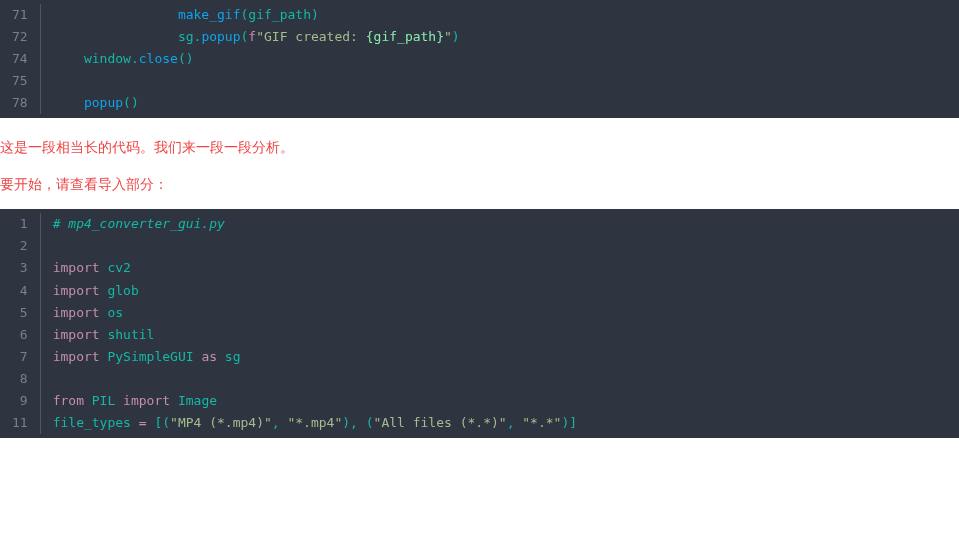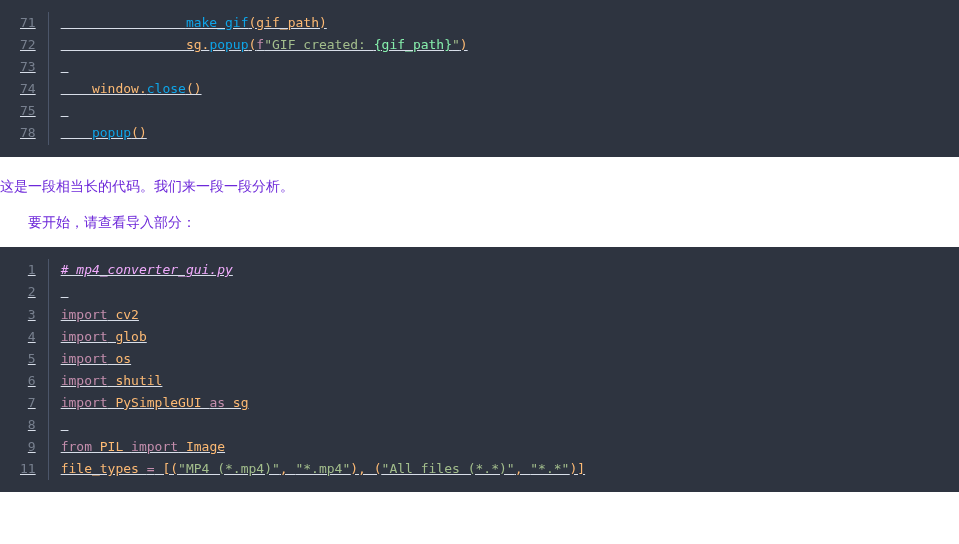--- a/index.html
+++ b/index.html
@@ -11,22 +11,21 @@
     font-size: 14px;
     line-height: 1.6;
   }
   .code-block {
     background: #2e3440;
     color: #d8dee9;
     font-family: "Consolas", "Monaco", monospace;
     font-size: 13px;
     line-height: 1.7;
     overflow-x: auto;
-    padding: 12px;
-    text-decoration: underline;
+    padding: 4px;
   }
   .code-block table {
     border-collapse: collapse;
     width: 100%;
   }
   .code-block td.gutter {
     color: #78808f;
     text-align: right;
     padding: 0 12px 0 8px;
     border-right: 1px solid #4c566a;
@@ -36,66 +35,62 @@
     vertical-align: top;
   }
   .code-block td.codecell {
     padding: 0 12px;
     white-space: pre;
     vertical-align: top;
   }
   .prose {
     padding: 18px 0 14px 0;
     font-size: 14px;
-    color: #6d28d9;
+    color: #ef4444;
   }
   .tok-kw   { color: #c48ead; }  
   .tok-fn   { color: #0ea5e9; }  
   .tok-str  { color: #a3be8c; }  
-  .tok-cmt  { color: #f0abfc; font-style: italic; }
+  .tok-cmt  { color: #14b8a6; font-style: italic; }
   .tok-op   { color: #c48ead; }
-  .tok-var  { color: #fdba74; }
+  .tok-var  { color: #14b8a6; }
   .tok-interp { color: #86efac; }
 </style>
 </head>
 <body>
 
 <div class="code-block">
   <table>
     <tbody id="tbody-block1">
         <tr>
           <td class="gutter">71</td>
           <td class="codecell"><span>                </span><span class="tok-fn">make_gif</span><span class="tok-var">(gif_path)</span></td>
         </tr>
         <tr>
           <td class="gutter">72</td>
           <td class="codecell"><span class="tok-var">                sg.</span><span class="tok-fn">popup</span><span class="tok-var">(</span><span class="tok-kw">f</span><span class="tok-str">"GIF created: </span><span class="tok-interp">{gif_path}</span><span class="tok-str">"</span><span class="tok-var">)</span></td>
-        </tr>
-        <tr>
-          <td class="gutter">73</td>
-          <td class="codecell">&nbsp;</td>
         </tr>
         <tr>
           <td class="gutter">74</td>
           <td class="codecell"><span class="tok-var">    window.</span><span class="tok-fn">close</span><span class="tok-var">()</span></td>
         </tr>
         <tr>
           <td class="gutter">75</td>
           <td class="codecell">&nbsp;</td>
         </tr>
         <tr>
           <td class="gutter">78</td>
           <td class="codecell"><span>    </span><span class="tok-fn">popup</span><span class="tok-var">()</span></td>
         </tr>
       </tbody>
   </table>
 </div>
 
 <div class="prose">这是一段相当长的代码。我们来一段一段分析。</div>
-<div class="prose" style="padding-top:0;margin-left:28px;">要开始，请查看导入部分：</div>
+<div class="prose" style="padding-top:0;">要开始，请查看导入部分：</div>
 
 <div class="code-block">
   <table>
     <tbody id="tbody-block2">
         <tr>
           <td class="gutter">1</td>
           <td class="codecell"><span class="tok-cmt"># mp4_converter_gui.py</span></td>
         </tr>
         <tr>
           <td class="gutter">2</td>

